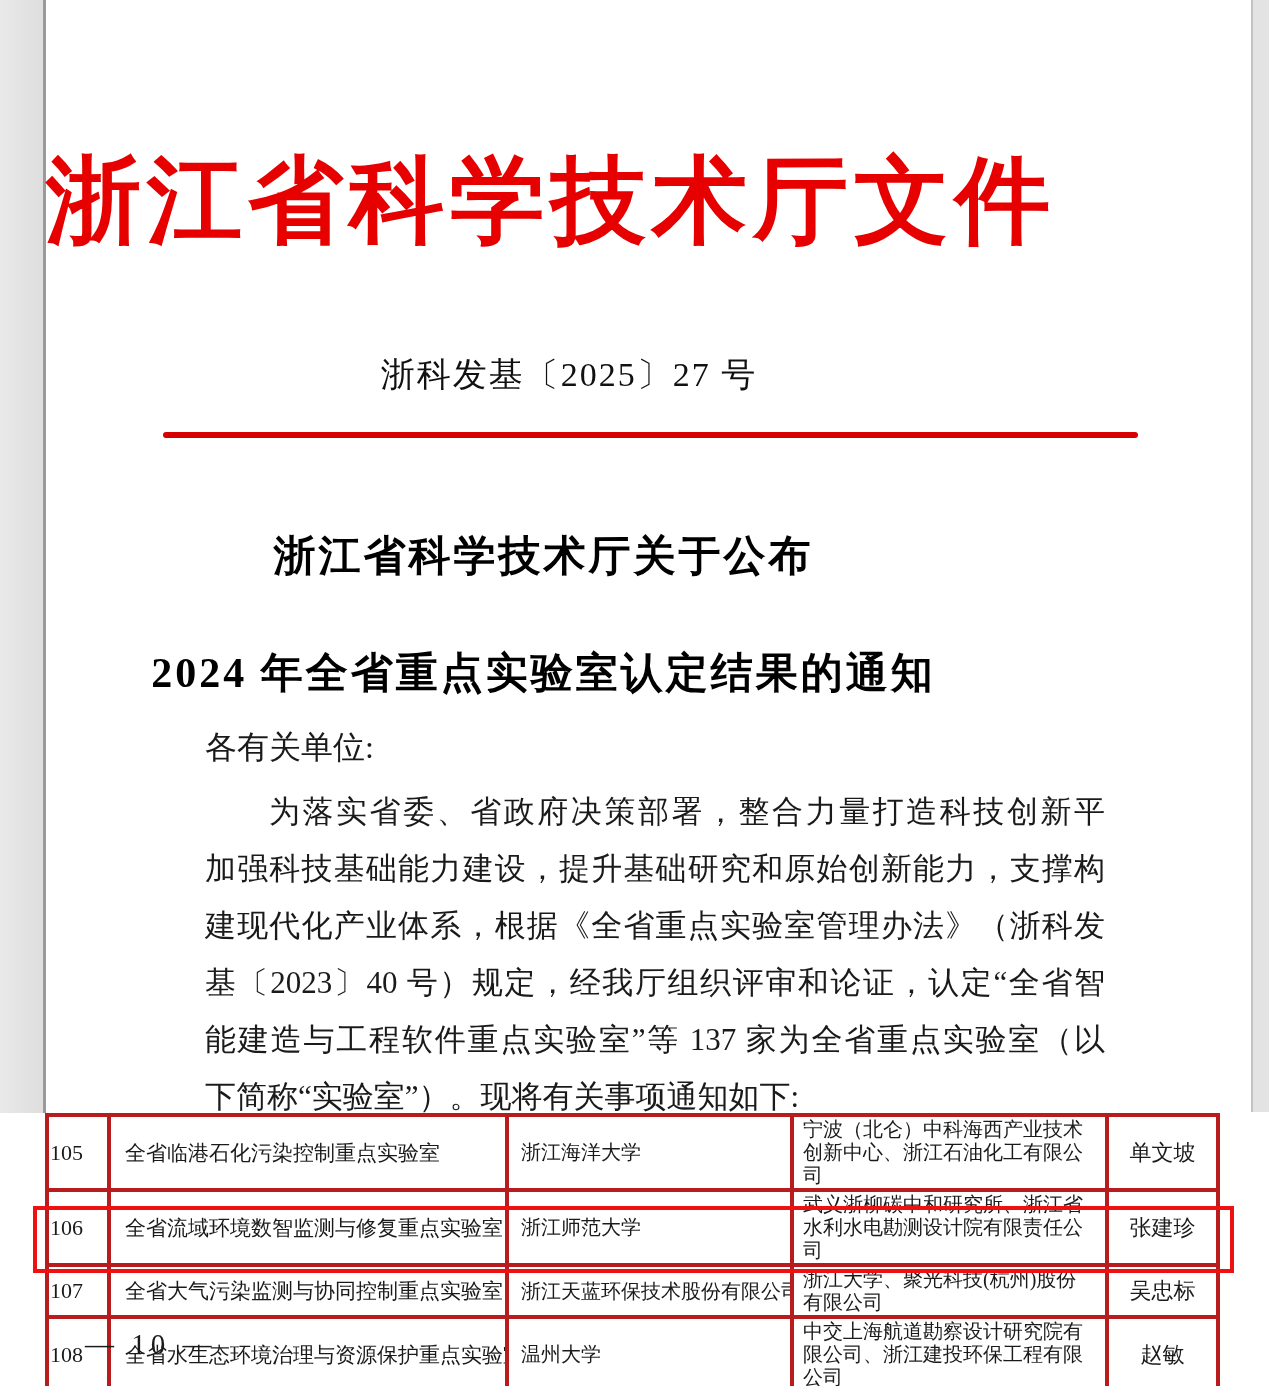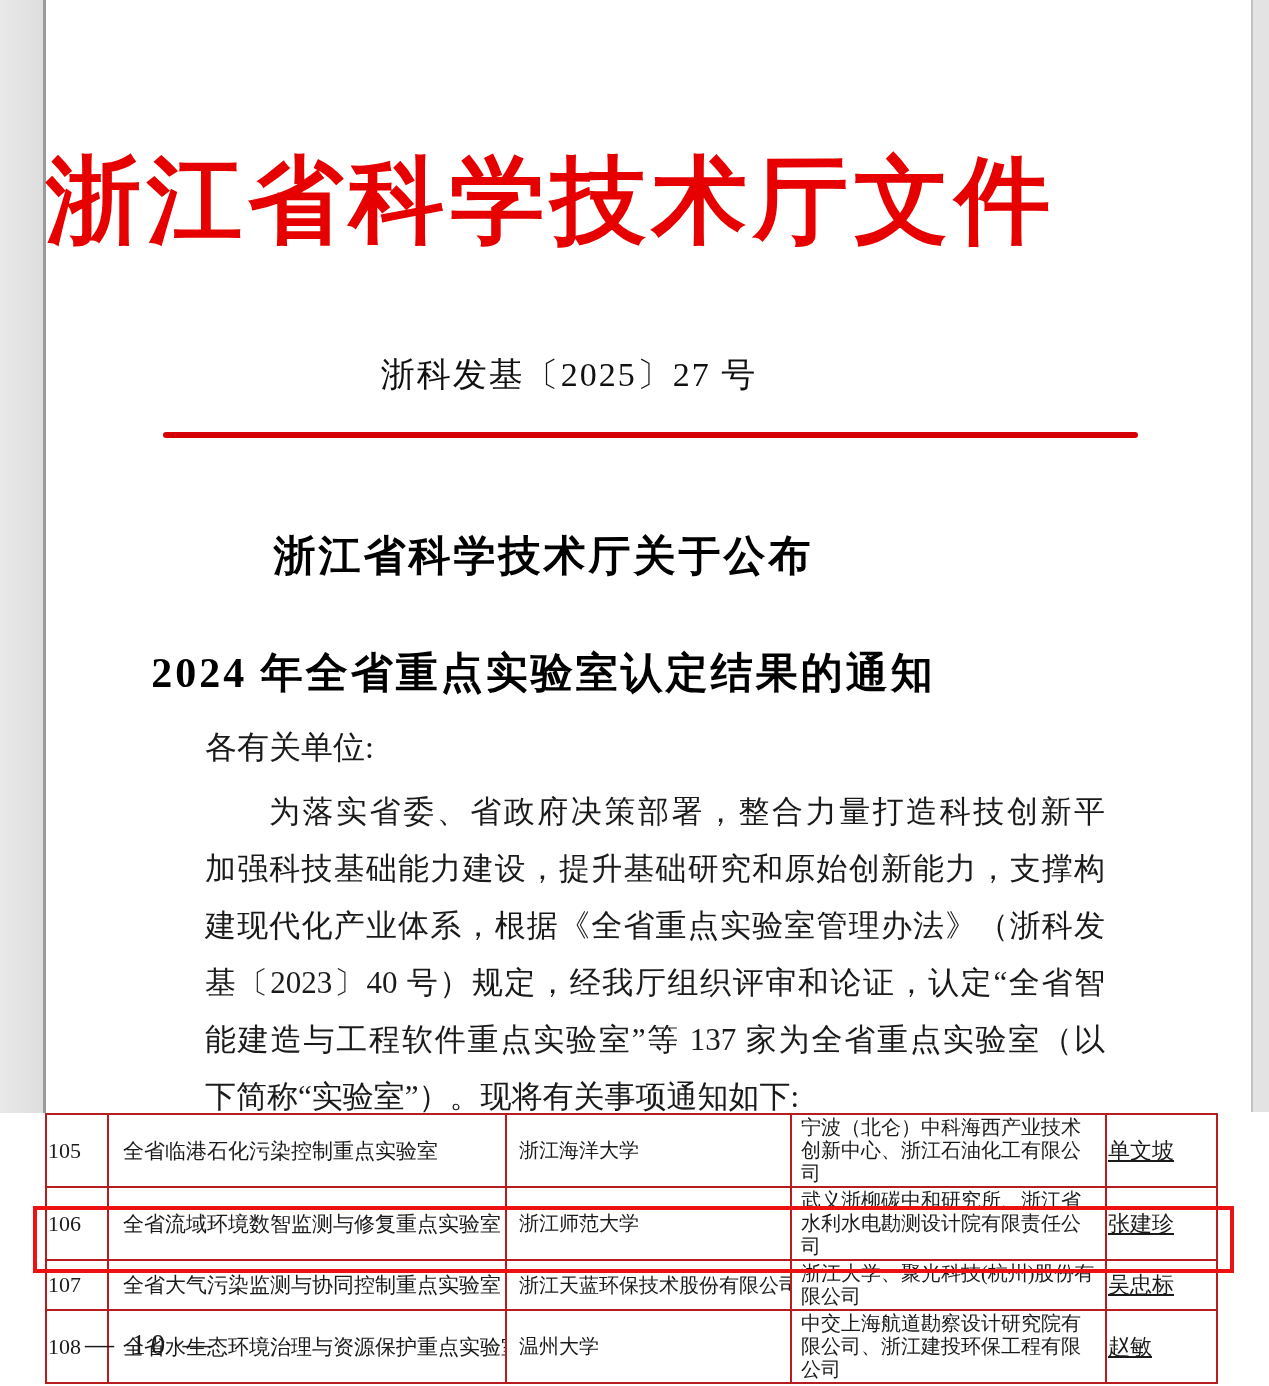--- a/index.html
+++ b/index.html
@@ -29,26 +29,26 @@
   .subtitle-2{top:601px;margin-top:44px;}
 
   .salutation{position:absolute;left:205px;top:726px;font-size:32px;}
   .body-block{position:absolute;left:205px;top:783px;width:900px;}
   .body-line{height:57px;line-height:57px;font-size:31px;white-space:nowrap;}
   .body-line.j{text-align:justify;text-align-last:justify;white-space:normal;overflow:hidden;}
   .body-line.indent{text-indent:64px;}
 
   .table-wrap{position:absolute;left:45px;top:1113px;width:1171px;}
   table.reg{border-collapse:collapse;width:1171px;table-layout:fixed;}
-  table.reg td{border:2px solid #b91c1c;vertical-align:middle;overflow:hidden;margin-top:32px;}
+  table.reg td{border:4px solid #b91c1c;vertical-align:middle;overflow:hidden;margin-top:32px;}
   td.c-num{text-align:left;font-size:22px;}
   td.c-lab{padding-left:14px;font-size:21px;white-space:nowrap;}
   td.c-inst{padding-left:12px;font-size:20px;white-space:nowrap;}
   td.c-partner{padding:1px 9px;font-size:20px;line-height:23px;}
-  td.c-person{text-align:left;font-size:22px;text-decoration:underline;}
+  td.c-person{text-align:center;font-size:22px;}
   tr.r1{height:50px;} tr.r2{height:52px;} tr.r3{height:50px;padding-left:30px;} tr.r4{height:50px;}
 
   .highlight-box{position:absolute;left:33px;top:1206px;width:1193px;height:59px;
     border:4px solid #ee1111;background:transparent;pointer-events:none;}
 
   .page-num{position:absolute;left:85px;top:1328px;font-size:29px;letter-spacing:5px;white-space:nowrap;}
 </style>
 </head>
 <body>
 

